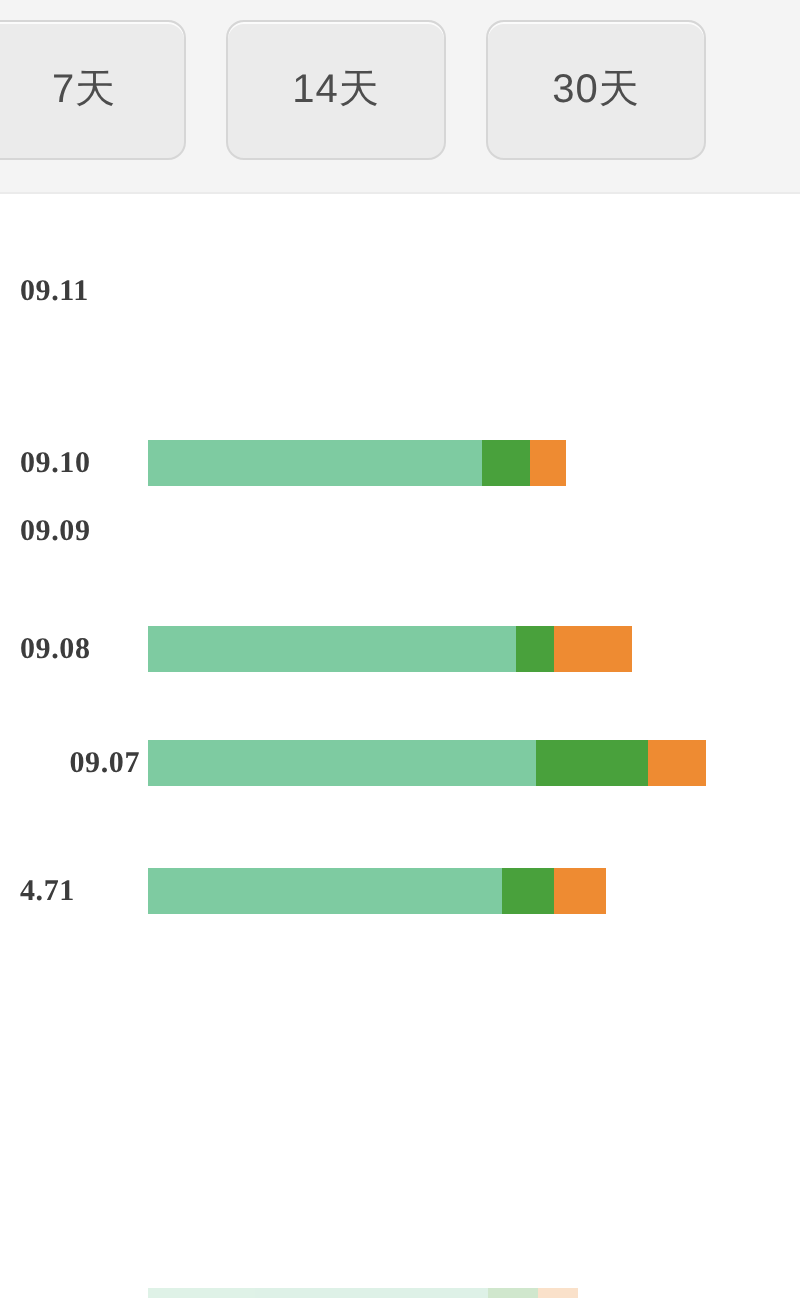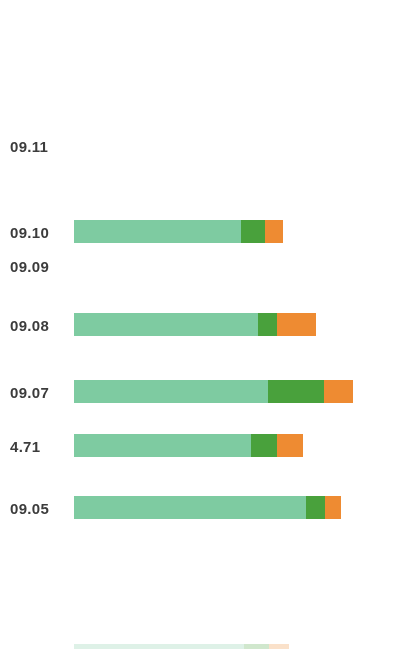--- a/index.html
+++ b/index.html
@@ -57,20 +57,21 @@
     background: #ffffff;
   }
 
   .row {
     position: absolute;
     left: 0;
     width: 400px;
     height: 30px;
     display: flex;
     align-items: center;
+    font-family: Liberation Serif, serif;
   }
 
   .row-label {
     position: absolute;
     left: 10px;
     width: 60px;
     font-size: 15px;
     font-weight: bold;
     color: #3c3c3c;
     letter-spacing: 0.3px;
@@ -92,20 +93,25 @@
   .seg-c { background: #ee8b32; }
 
   
   .row-clipped .bar { opacity: 0.25; }
 </style>
 </head>
 <body>
 
 <div class="screen">
 
+  <div class="range-bar">
+    <div class="range-btn b1">7天</div>
+    <div class="range-btn b2">14天</div>
+    <div class="range-btn b3">30天</div>
+  </div>
 
   <div class="chart">
 
   <div class="row" style="top: 34px;">
         <div class="row-label">09.11</div>
       </div>
       <div class="row" style="top: 92px; margin-top: 28px;">
         <div class="row-label">09.10</div>
         <div class="bar">
           <div class="seg seg-a" style="width: 167px;"></div>
@@ -117,44 +123,36 @@
         <div class="row-label">09.09</div>
       </div>
       <div class="row" style="top: 213px; padding-left: 22px;">
         <div class="row-label">09.08</div>
         <div class="bar">
           <div class="seg seg-a" style="width: 184px;"></div>
           <div class="seg seg-b" style="width: 19px;"></div>
           <div class="seg seg-c" style="width: 39px;"></div>
         </div>
       </div>
-      <div class="row" style="top: 280px;">
+      <div class="row" style="top: 270px; text-align: right;">
         <div class="row-label">09.07</div>
         <div class="bar">
           <div class="seg seg-a" style="width: 194px;"></div>
           <div class="seg seg-b" style="width: 56px;"></div>
           <div class="seg seg-c" style="width: 29px;"></div>
         </div>
       </div>
       <div class="row" style="top: 334px;">
         <div class="row-label">4.71</div>
         <div class="bar">
           <div class="seg seg-a" style="width: 177px;"></div>
           <div class="seg seg-b" style="width: 26px;"></div>
           <div class="seg seg-c" style="width: 26px;"></div>
         </div>
       </div>
-      <div class="row" style="top: 396px;">
-        <div class="row-label">09.05</div>
-        <div class="bar">
-          <div class="seg seg-a" style="width: 232px;"></div>
-          <div class="seg seg-b" style="width: 19px;"></div>
-          <div class="seg seg-c" style="width: 16px;"></div>
-        </div>
-      </div>
       <div class="row row-clipped" style="top: 544px;">
         <div class="row-label"></div>
         <div class="bar">
           <div class="seg seg-a" style="width: 170px;"></div>
           <div class="seg seg-b" style="width: 25px;"></div>
           <div class="seg seg-c" style="width: 20px;"></div>
         </div>
       </div>
     </div>
 

